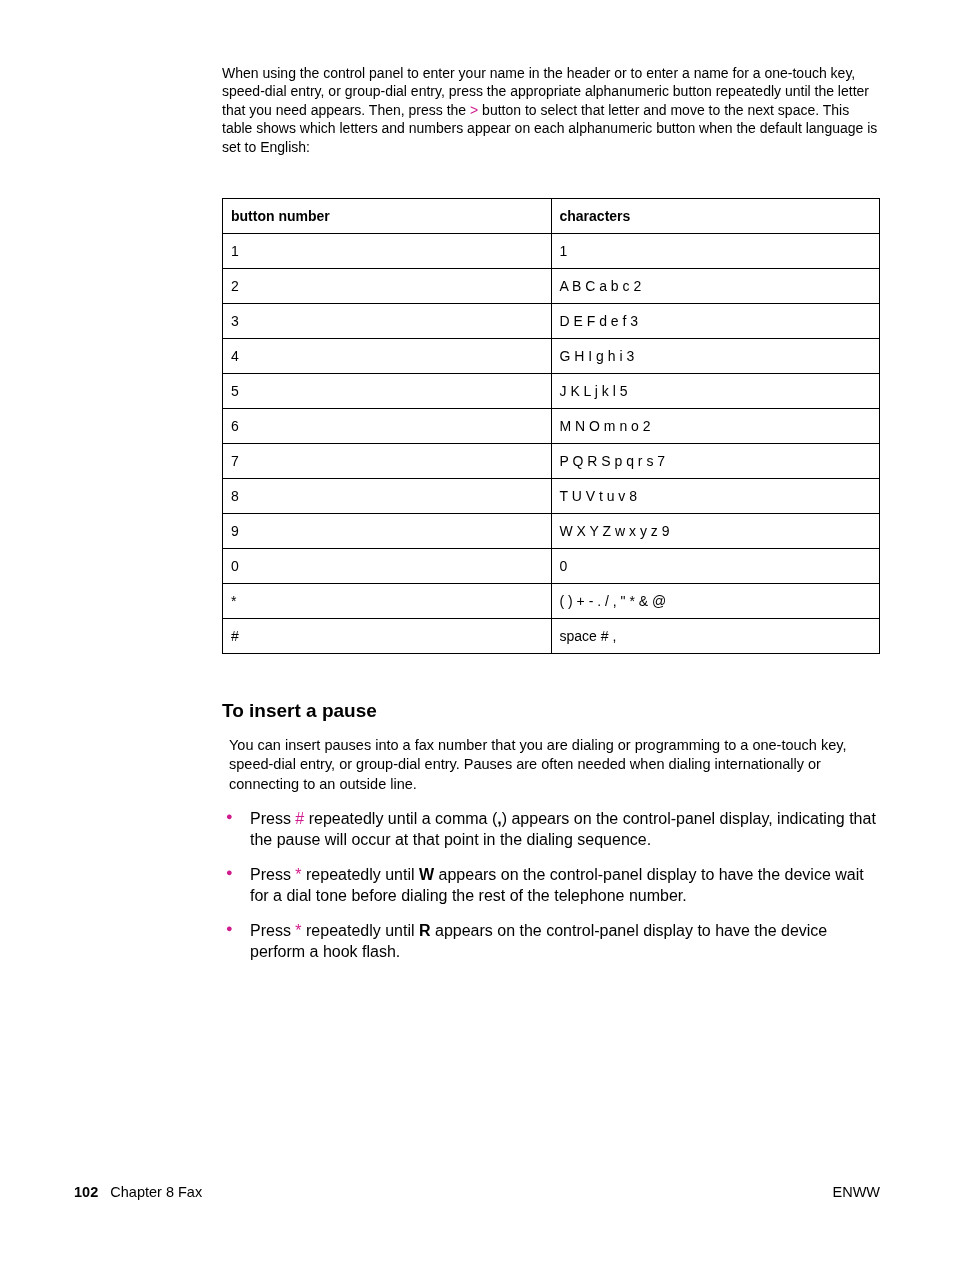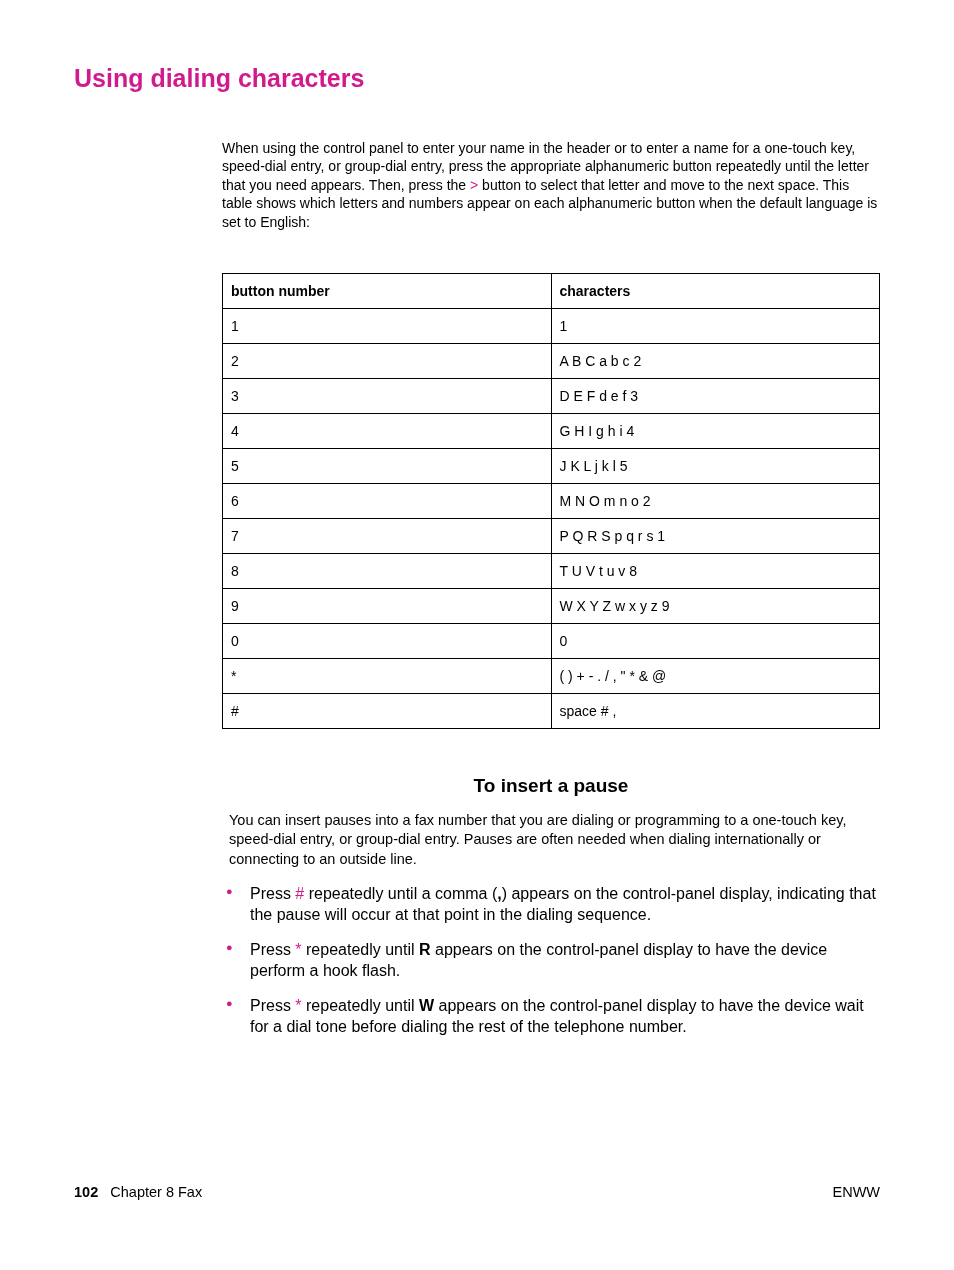--- a/index.html
+++ b/index.html
@@ -6,35 +6,34 @@
   html, body { width: 954px; height: 1270px; background: #fff; font-family: Arial, Helvetica, sans-serif; color: #000; }
   .page { position: relative; width: 954px; height: 1270px; padding: 64px 74px 0 74px; }
   .h1 { color: #d11b8d; font-size: 25px; font-weight: bold; margin-bottom: 46px; }
   .body-col { margin-left: 148px; margin-right: 0; }
   .para { font-size: 14px; line-height: 1.32; margin-bottom: 42px; }
   .magenta { color: #d11b8d; }
   table.chars { border-collapse: collapse; width: 100%; margin-bottom: 46px; }
   table.chars th, table.chars td { border: 1px solid #000; font-size: 14px; padding: 9px 8px; text-align: left; vertical-align: middle; }
   table.chars th { font-weight: bold; }
   table.chars th:first-child, table.chars td:first-child { width: 50%; }
-  .h2 { font-size: 19px; font-weight: bold; margin-bottom: 14px; text-align: center; }
+  .h2 { font-size: 19px; font-weight: bold; margin-bottom: 14px; }
   .para2 { font-size: 14.5px; line-height: 1.32; margin-bottom: 14px; margin-left: 7px; }
   ul.bullets { list-style: none; padding: 0; margin: 0; }
   ul.bullets li { position: relative; padding-left: 28px; font-size: 16px; line-height: 1.32; margin-bottom: 14px; }
   ul.bullets li::before { content: "●"; color: #d11b8d; position: absolute; left: 4px; top: 0; font-size: 11px; line-height: 1.6; }
   .footer { position: absolute; left: 74px; right: 74px; bottom: 70px; font-size: 14.5px; }
   .footer .pnum { font-weight: bold; }
   .footer .right { float: right; }
 </style>
 </head>
 <body>
 
 <div class="page">
 
-  <h1 class="h1">Using dialing characters</h1>
 
   <div class="body-col">
 
     <p class="para">
       <span>When using the control panel to enter your name in the header or to enter a name for a one-touch key, speed-dial entry, or group-dial entry, press the appropriate alphanumeric button repeatedly until the letter that you need appears. Then, press the </span><span class="magenta">&gt;</span><span> button to select that letter and move to the next space. This table shows which letters and numbers appear on each alphanumeric button when the default language is set to English:</span>
     </p>
 
     <table class="chars">
       <thead>
         <tr>
@@ -50,33 +49,33 @@
           <tr>
             <td>2</td>
             <td>A B C a b c 2</td>
           </tr>
           <tr>
             <td>3</td>
             <td>D E F d e f 3</td>
           </tr>
           <tr>
             <td>4</td>
-            <td>G H I g h i 4</td>
+            <td>G H I g h i 3</td>
           </tr>
           <tr>
             <td>5</td>
             <td>J K L j k l 5</td>
           </tr>
           <tr>
             <td>6</td>
             <td>M N O m n o 2</td>
           </tr>
           <tr>
             <td>7</td>
-            <td>P Q R S p q r s 1</td>
+            <td>P Q R S p q r s 7</td>
           </tr>
           <tr>
             <td>8</td>
             <td>T U V t u v 8</td>
           </tr>
           <tr>
             <td>9</td>
             <td>W X Y Z w x y z 9</td>
           </tr>
           <tr>
@@ -93,22 +92,22 @@
           </tr>
         </tbody>
     </table>
 
     <h2 class="h2">To insert a pause</h2>
 
     <p class="para2">You can insert pauses into a fax number that you are dialing or programming to a one-touch key, speed-dial entry, or group-dial entry. Pauses are often needed when dialing internationally or connecting to an outside line.</p>
 
     <ul class="bullets" id="bullets">
         <li><span>Press </span><span class="magenta">#</span><span> repeatedly until a comma (</span><b>,</b><span>) appears on the control-panel display, indicating that the pause will occur at that point in the dialing sequence.</span></li>
+        <li><span>Press </span><span class="magenta">*</span><span> repeatedly until </span><b>W</b><span> appears on the control-panel display to have the device wait for a dial tone before dialing the rest of the telephone number.</span></li>
         <li><span>Press </span><span class="magenta">*</span><span> repeatedly until </span><b>R</b><span> appears on the control-panel display to have the device perform a hook flash.</span></li>
-        <li><span>Press </span><span class="magenta">*</span><span> repeatedly until </span><b>W</b><span> appears on the control-panel display to have the device wait for a dial tone before dialing the rest of the telephone number.</span></li>
       </ul>
 
   </div>
 
   <div class="footer">
     <span class="pnum">102</span>&nbsp;&nbsp;&nbsp;<span>Chapter 8 Fax</span>
     <span class="right">ENWW</span>
   </div>
 
 </div>

